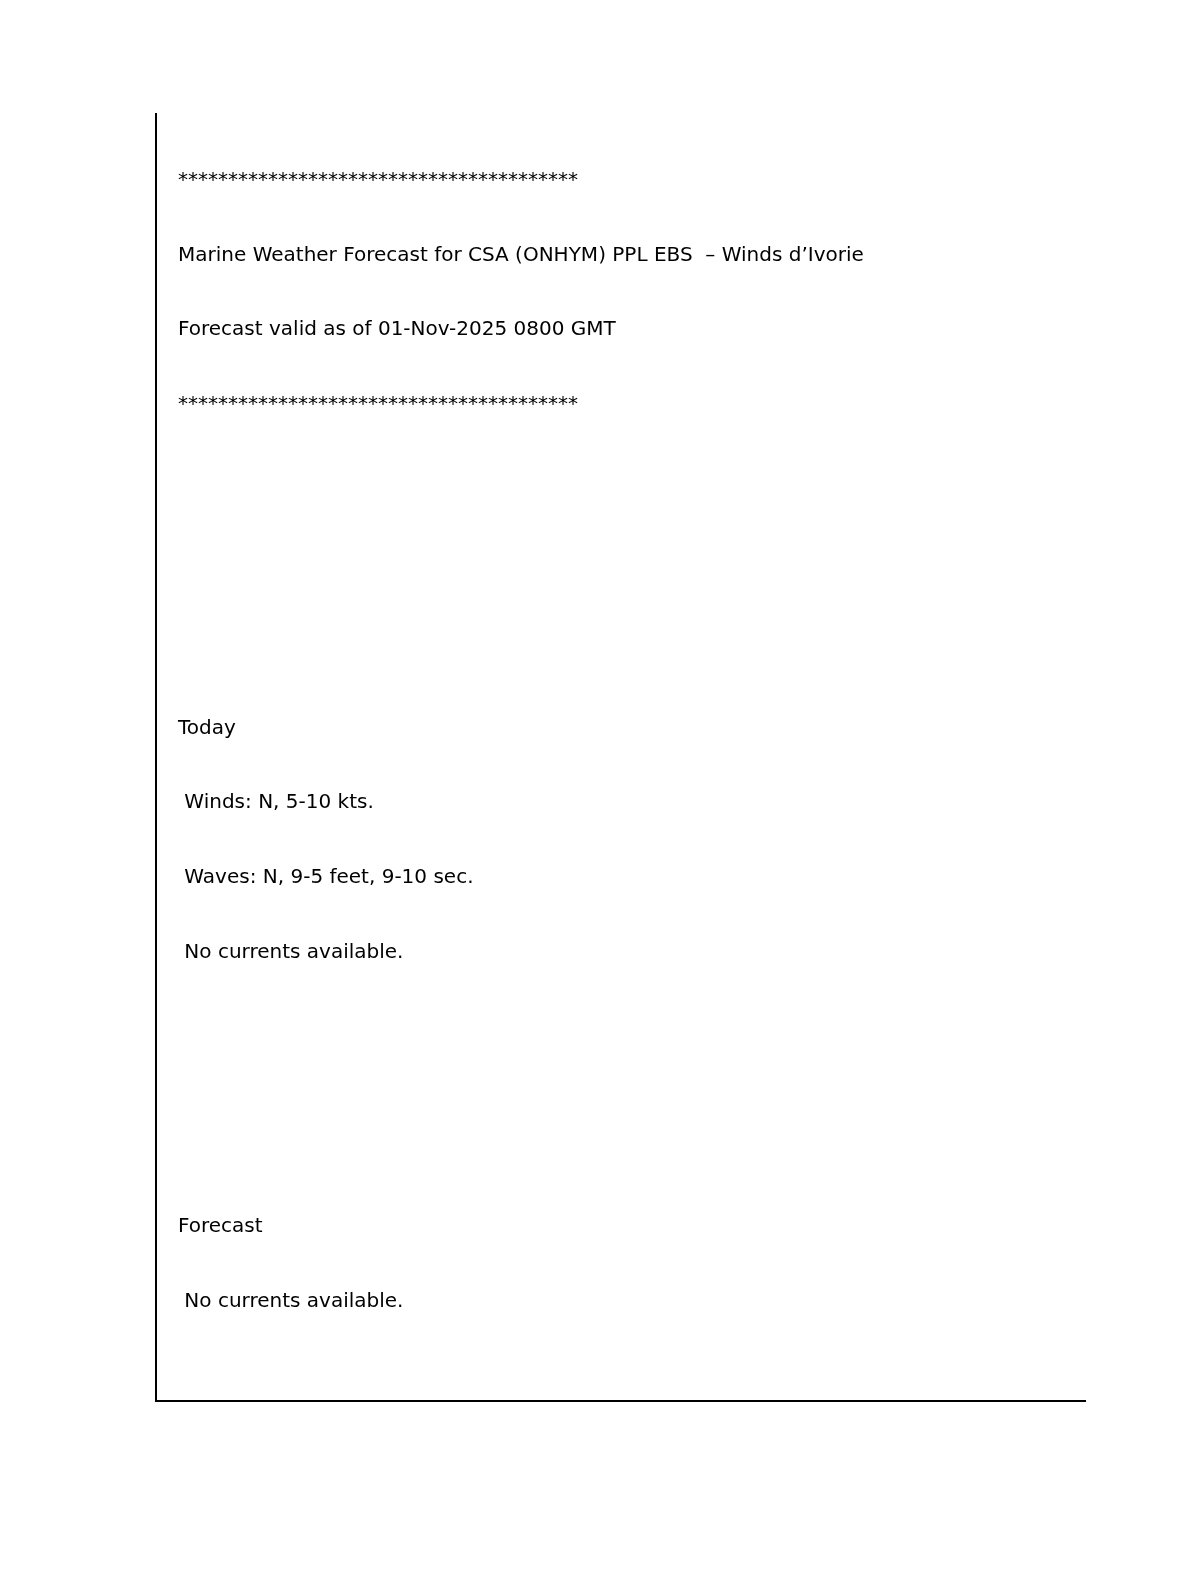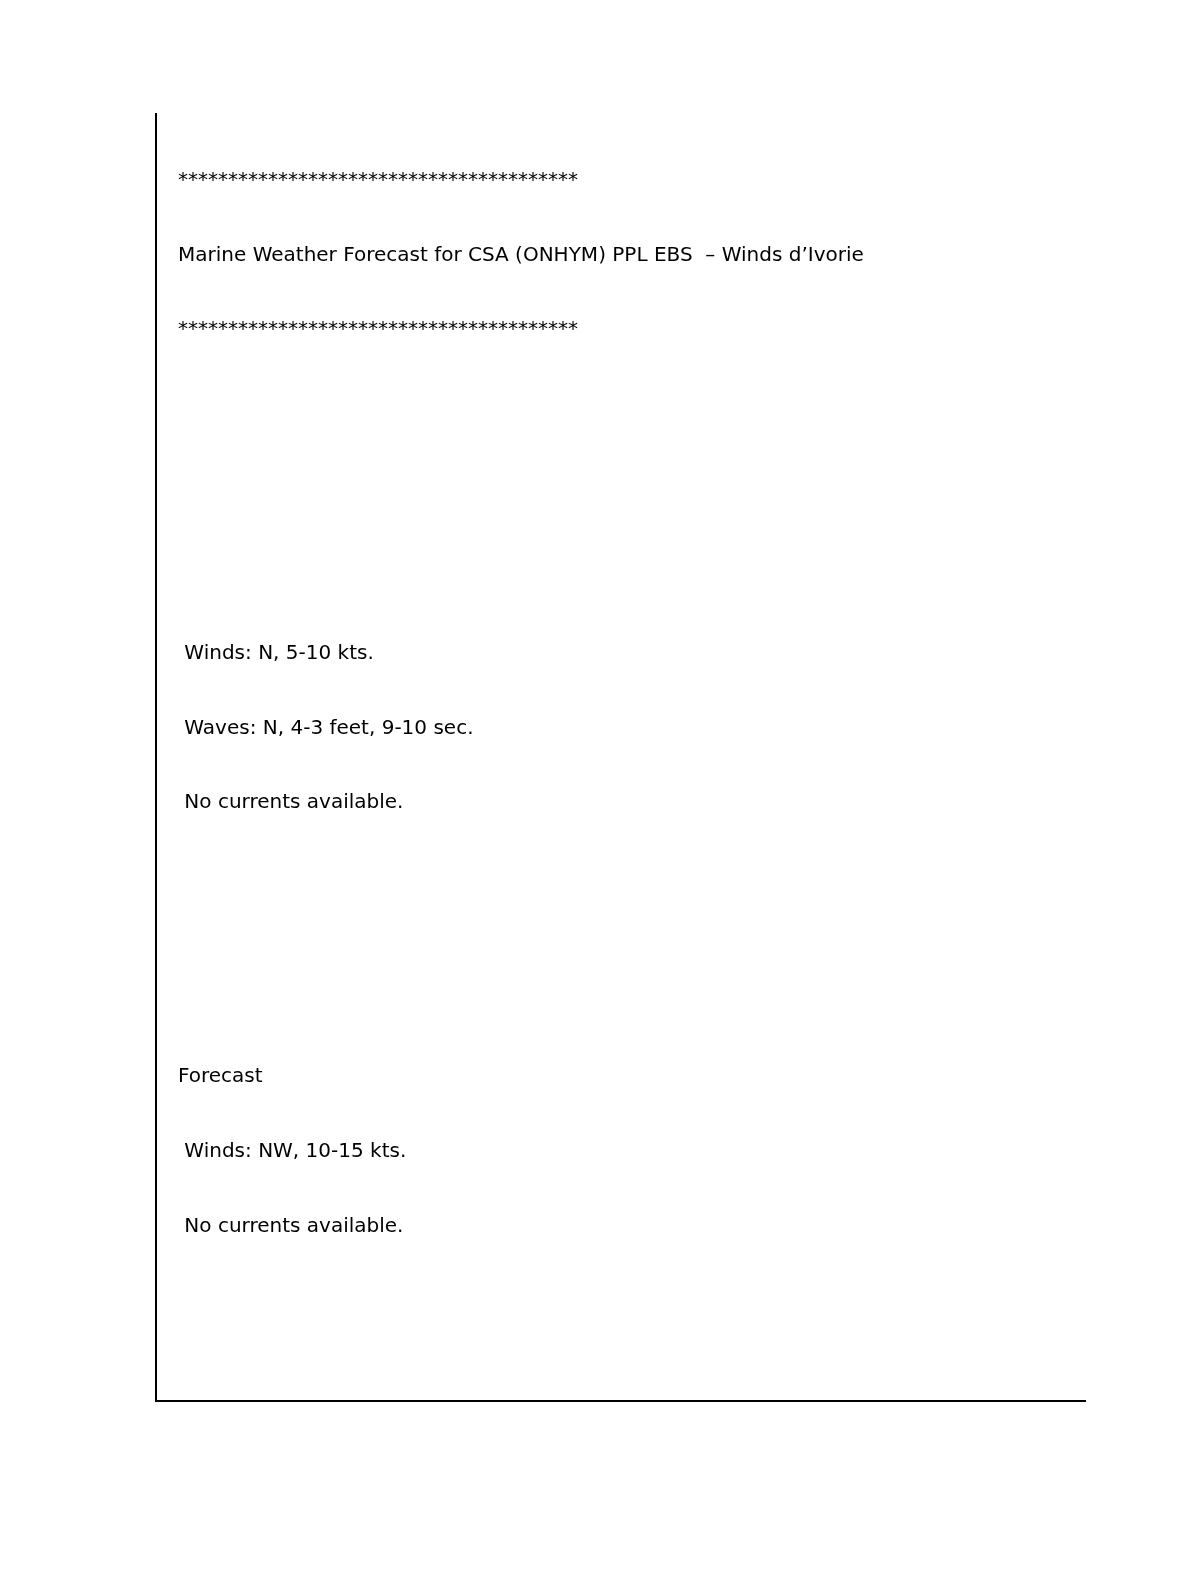--- a/index.html
+++ b/index.html
@@ -41,34 +41,35 @@
 </style>
 </head>
 <body>
 
 <div class="page">
   <div class="frame"></div>
 
   <div class="content">
     <div class="line">****************************************</div>
     <div class="line">Marine Weather Forecast for CSA (ONHYM) PPL EBS  – Winds d’Ivorie</div>
+    <div class="line">Forecast valid as of 01-Nov-2025 0800 GMT</div>
     <div class="line">****************************************</div>
     <div class="line"></div>
     <div class="line"></div>
     <div id="sections">
   <div class="section">
+    <div class="line">Today</div>
     <div class="line"> Winds: N, 5-10 kts.</div>
-    <div class="line"> Waves: N, 4-3 feet, 9-10 sec.</div>
+    <div class="line"> Waves: N, 9-5 feet, 9-10 sec.</div>
     <div class="line"> No currents available.</div>
     <div class="line"></div>
   </div>
 
   <div class="section">
     <div class="line">Forecast</div>
-    <div class="line"> Winds: NW, 10-15 kts.</div>
     <div class="line"> No currents available.</div>
     
   </div>
 
   
 
   
 
   
 

